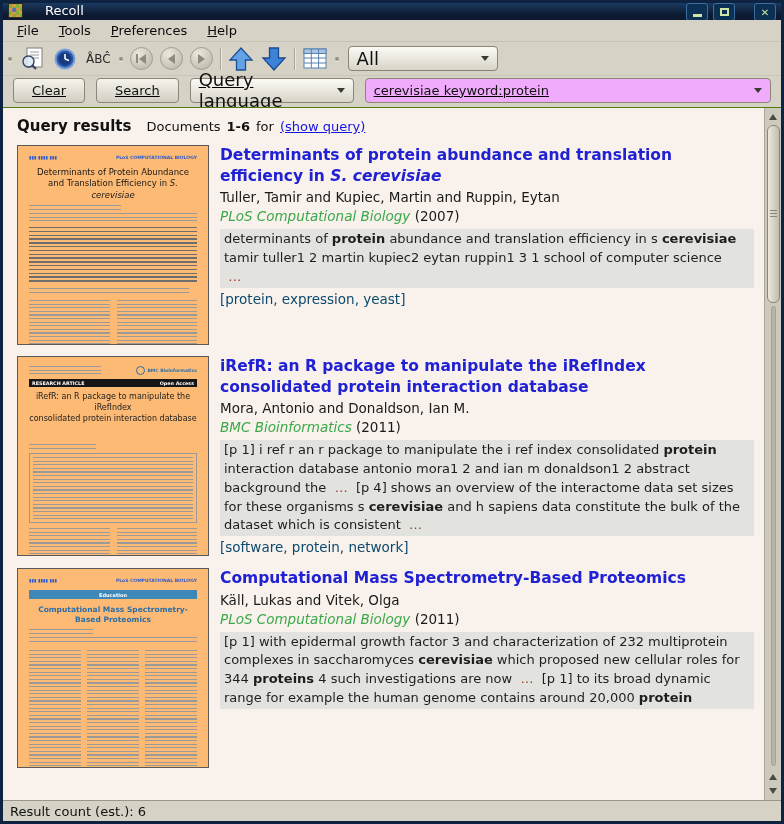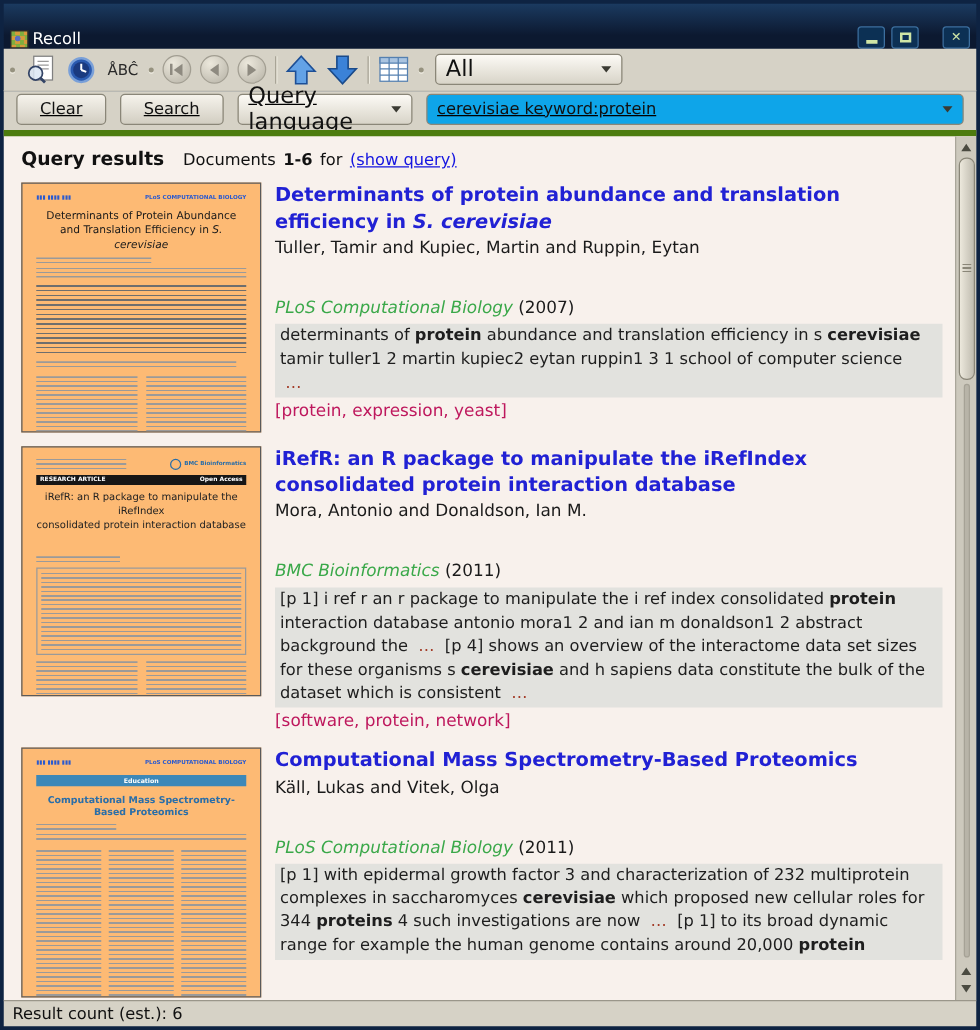--- a/index.html
+++ b/index.html
@@ -10,23 +10,23 @@
     background:#0e2342;
   }
   .frame {
     width:784px; height:824px;
     background:#0e2342;
     padding:3px;
     display:flex; flex-direction:column;
   }
   
   .titlebar {
-    height:36px; flex:none;
+    height:17px; flex:none;
     background:linear-gradient(#1b3a60,#0c1930 70%);
-    display:flex; align-items:flex-end; gap:3px; padding:0 5px;
+    display:flex; align-items:flex-start; gap:22px; padding:0 5px;
   }
   .app-icon {
     width:15px; height:15px; flex:none;
     background:
       radial-gradient(circle at 40% 45%, #5a6ec0 0 2px, transparent 2.5px),
       repeating-conic-gradient(#d89a3a 0% 25%, #7fae3f 25% 50%);
     background-size:100% 100%, 7px 7px;
     border:1px solid #2a2a2a;
   }
   .tb-title { color:#ffffff; font-size:13px; }
@@ -79,58 +79,58 @@
   
   .searchrow {
     height:31px; flex:none; background:#d6d2c6;
     display:flex; align-items:center; gap:11px; padding:0 10px 3px 10px;text-decoration:underline;
   }
   .pbtn {
     height:25px; padding:0 18px; border:1px solid #8a8678; border-radius:4px;
     background:linear-gradient(#f6f3ec,#d2cec2);
     font-size:13px; color:#111; display:flex; align-items:center; flex:none;
   }
-  .ql-combo { width:140px; flex:none; }
+  .ql-combo { width:164px; flex:none; }
   .query-combo {
     flex:1; height:25px; border:1px solid #8a8678; border-radius:4px;
-    background:#0ea5e9; display:flex; align-items:center; padding:0 8px; font-size:13px; color:#111;
+    background:#f0abfc; display:flex; align-items:center; padding:0 8px; font-size:13px; color:#111;
   }
   .query-combo .chev { margin-left:auto; }
   
   .results-outer {
     flex:1; display:flex; overflow:hidden;
-    border-top:5px solid #4d7c0f;
+    border-top:1px solid #4d7c0f;
     background:#f8f1ec;
   }
   .results-main { flex:1; display:flex; flex-direction:column; overflow:hidden; }
   .results-header {
     flex:none; padding:9px 0 5px 14px;
     display:flex; align-items:baseline; gap:6px; font-size:13px; color:#111;
   }
   .qr-title { font-size:15px; font-weight:bold; margin-right:9px; }
   .qr-range { font-weight:bold; }
   .show-query { color:#1515e0; text-decoration:underline; }
   .results-list { flex:1; overflow:hidden; padding:5px 8px 0 14px; }
   .result-row { display:flex; gap:11px; margin-bottom:11px; }
   .thumb {
     width:192px; height:200px; flex:none;
     background:#fdba74; border:1px solid #5a5a5a;
     padding:9px 11px; overflow:hidden;text-align:center;
   }
   .rcontent { flex:1; min-width:0; font-size:13.5px; color:#1a1a1a; padding-right:2px; }
   .rtitle { color:#2121d4; font-weight:bold; font-size:15.5px; line-height:1.33; margin-bottom:2px; }
   .rauthors { line-height:1.4; }
-  .rjournal { line-height:1.4; margin-bottom:3px;margin-top:29px; }
+  .rjournal { line-height:1.4; margin-bottom:3px; }
   .jname { color:#3aa849; font-style:italic; }
   .rsnippet {
     background:#e2e2de; white-space:pre-wrap; line-height:1.45;
     padding:1px 4px; margin:1px 0 2px 0; font-size:13px; color:#1e1e1e;
   }
   .rsnippet .ellip { color:#a33c28; }
-  .rkeywords { color:#be185d; line-height:1.4; }
+  .rkeywords { color:#0c4a6e; line-height:1.4; }
   
   .vscroll {
     width:17px; flex:none; background:#cdc9bd; border-left:1px solid #aaa69a;
     display:flex; flex-direction:column; align-items:center; padding:1px 0;
   }
   .sb-btn { height:15px; width:100%; display:flex; align-items:center; justify-content:center; flex:none; }
   .tri-up { width:0; height:0; border:4px solid transparent; border-bottom:6px solid #4a4a40; margin-bottom:3px; }
   .tri-dn { width:0; height:0; border:4px solid transparent; border-top:6px solid #4a4a40; margin-top:3px; }
   .sb-thumb {
     width:13px; height:178px; flex:none; margin-top:1px;
@@ -202,20 +202,26 @@
         </div>
       <div class="winbtn">
           <span class="glyph-max"></span>
         </div>
       <div class="winbtn close">
           <span>✕</span>
         </div>
     </div>
   </div>
 
+  <div class="menubar">
+    <span class="menu-item"><u>F</u>ile</span>
+    <span class="menu-item"><u>T</u>ools</span>
+    <span class="menu-item"><u>P</u>references</span>
+    <span class="menu-item"><u>H</u>elp</span>
+  </div>
 
   <div class="toolbar">
     <div class="grip"></div>
     <div class="tbtn">
       <svg width="25" height="25" viewBox="0 0 25 25">
         <rect x="7" y="2" width="15" height="19" fill="#ffffff" stroke="#808080"></rect>
         <line x1="10" y1="6" x2="19" y2="6" stroke="#9a9a9a"></line>
         <line x1="10" y1="9" x2="19" y2="9" stroke="#9a9a9a"></line>
         <line x1="10" y1="12" x2="19" y2="12" stroke="#9a9a9a"></line>
         <circle cx="8.5" cy="15.5" r="5.5" fill="#dce8f4" fill-opacity="0.85" stroke="#334466" stroke-width="1.4"></circle>

